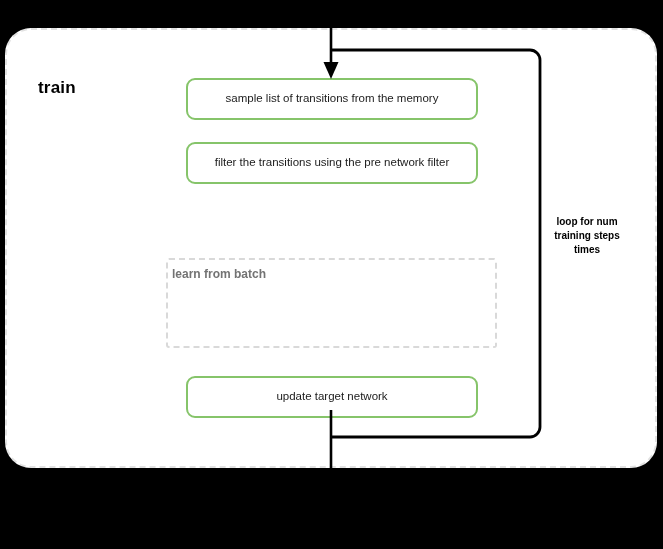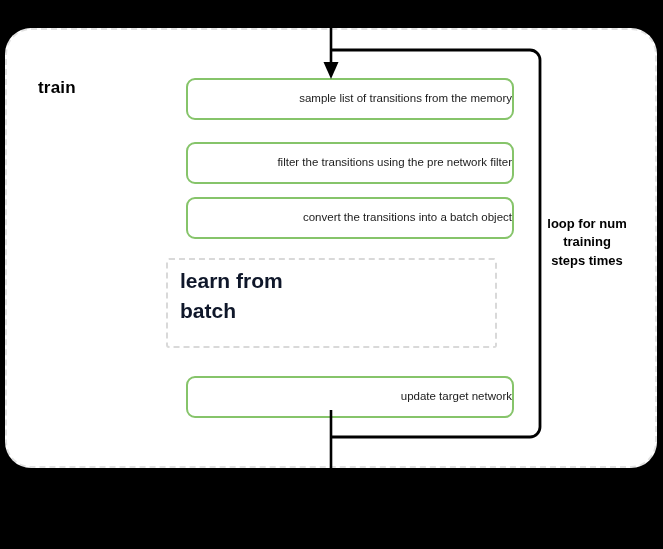--- a/index.html
+++ b/index.html
@@ -43,29 +43,29 @@
     color: #000000;
     letter-spacing: 0.2px;
     white-space: nowrap;
     margin-top: 32px;
   }
 
   
   .proc-box {
     position: absolute;
     left: 186px;
-    width: 328px;
+    width: 292px;
     height: 42px;
     box-sizing: border-box;
     background: #ffffff;
     border: 2.5px solid #86c46a;
     border-radius: 9px;
     display: flex;
     align-items: center;
-    justify-content: flex-end;
+    justify-content: center;
   }
   .proc-box .label {
     font-size: 11.5px;
     color: #1b1b1b;
     text-align: center;
     line-height: 1.2;
     white-space: nowrap;
   }
 
   .proc-1 { top: 78px; }
@@ -80,46 +80,46 @@
     top: 258px;
     width: 331px;
     height: 90px;
     box-sizing: border-box;
     background: #ffffff;
     border: 2px dashed #d9d9d9;
     border-radius: 3px;
   }
   .dashed-block .block-title {
     position: absolute;
-    left: 12px;
+    left: 4px;
     top: 6px;
-    font-size: 21px;
+    font-size: 12px;
     font-weight: bold;
     line-height: 1.42;
-    color: #0f172a;
+    color: #737373;
     width: 120px;
   }
 
   
   #wires {
     position: absolute;
     left: 0;
     top: 0;
     width: 663px;
     height: 549px;
     pointer-events: none;
   }
 
   
   .loop-caption {
     position: absolute;
     left: 545px;
     top: 215px;
     width: 84px;
-    font-size: 13px;
+    font-size: 10px;
     font-weight: bold;
     line-height: 1.42;
     text-align: center;
     color: #000000;
   }
 </style>
 </head>
 <body>
 
 <div id="canvas">
@@ -130,23 +130,20 @@
   <div class="train-title">train</div>
 
   <div class="proc-box proc-1">
     <span class="label">sample list of transitions from the memory</span>
   </div>
 
   <div class="proc-box proc-2">
     <span class="label">filter the transitions using the pre network filter</span>
   </div>
 
-  <div class="proc-box proc-3">
-    <span class="label">convert the transitions into a batch object</span>
-  </div>
 
   <div class="dashed-block">
     <div class="block-title">learn from batch</div>
   </div>
 
   <div class="proc-box proc-4">
     <span class="label">update target network</span>
   </div>
 
   <svg id="wires" viewBox="0 0 663 549">

